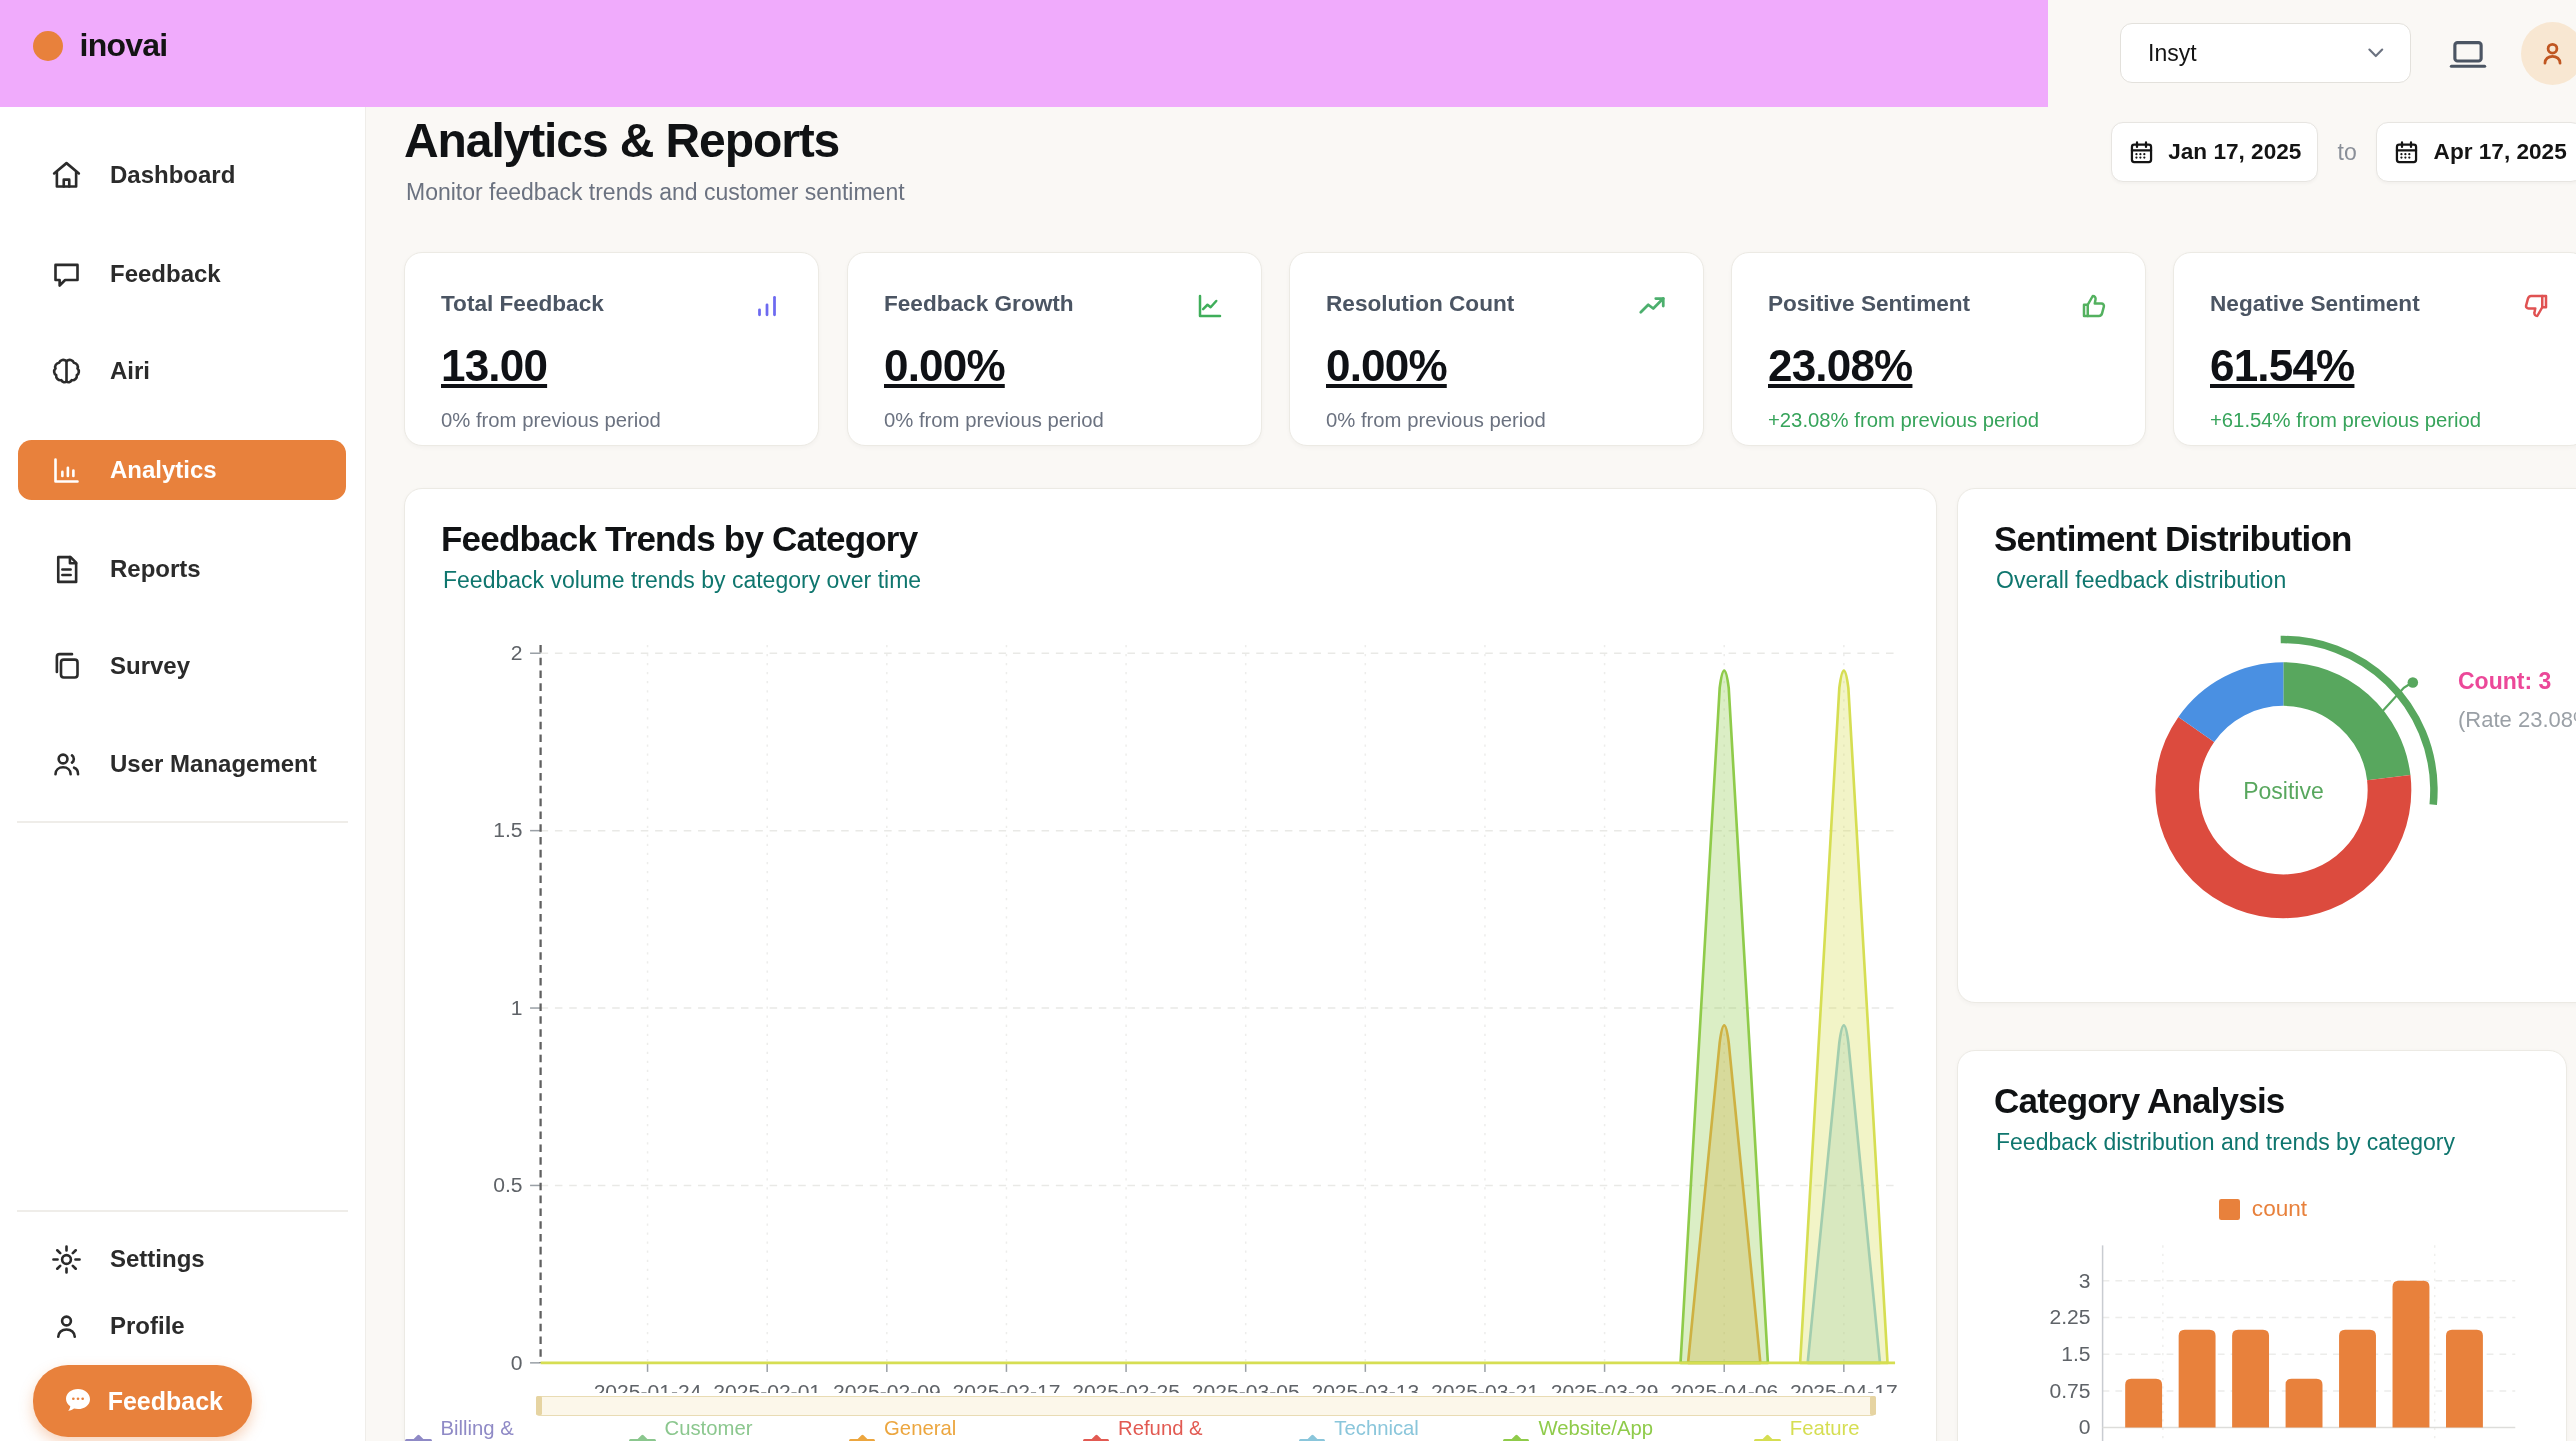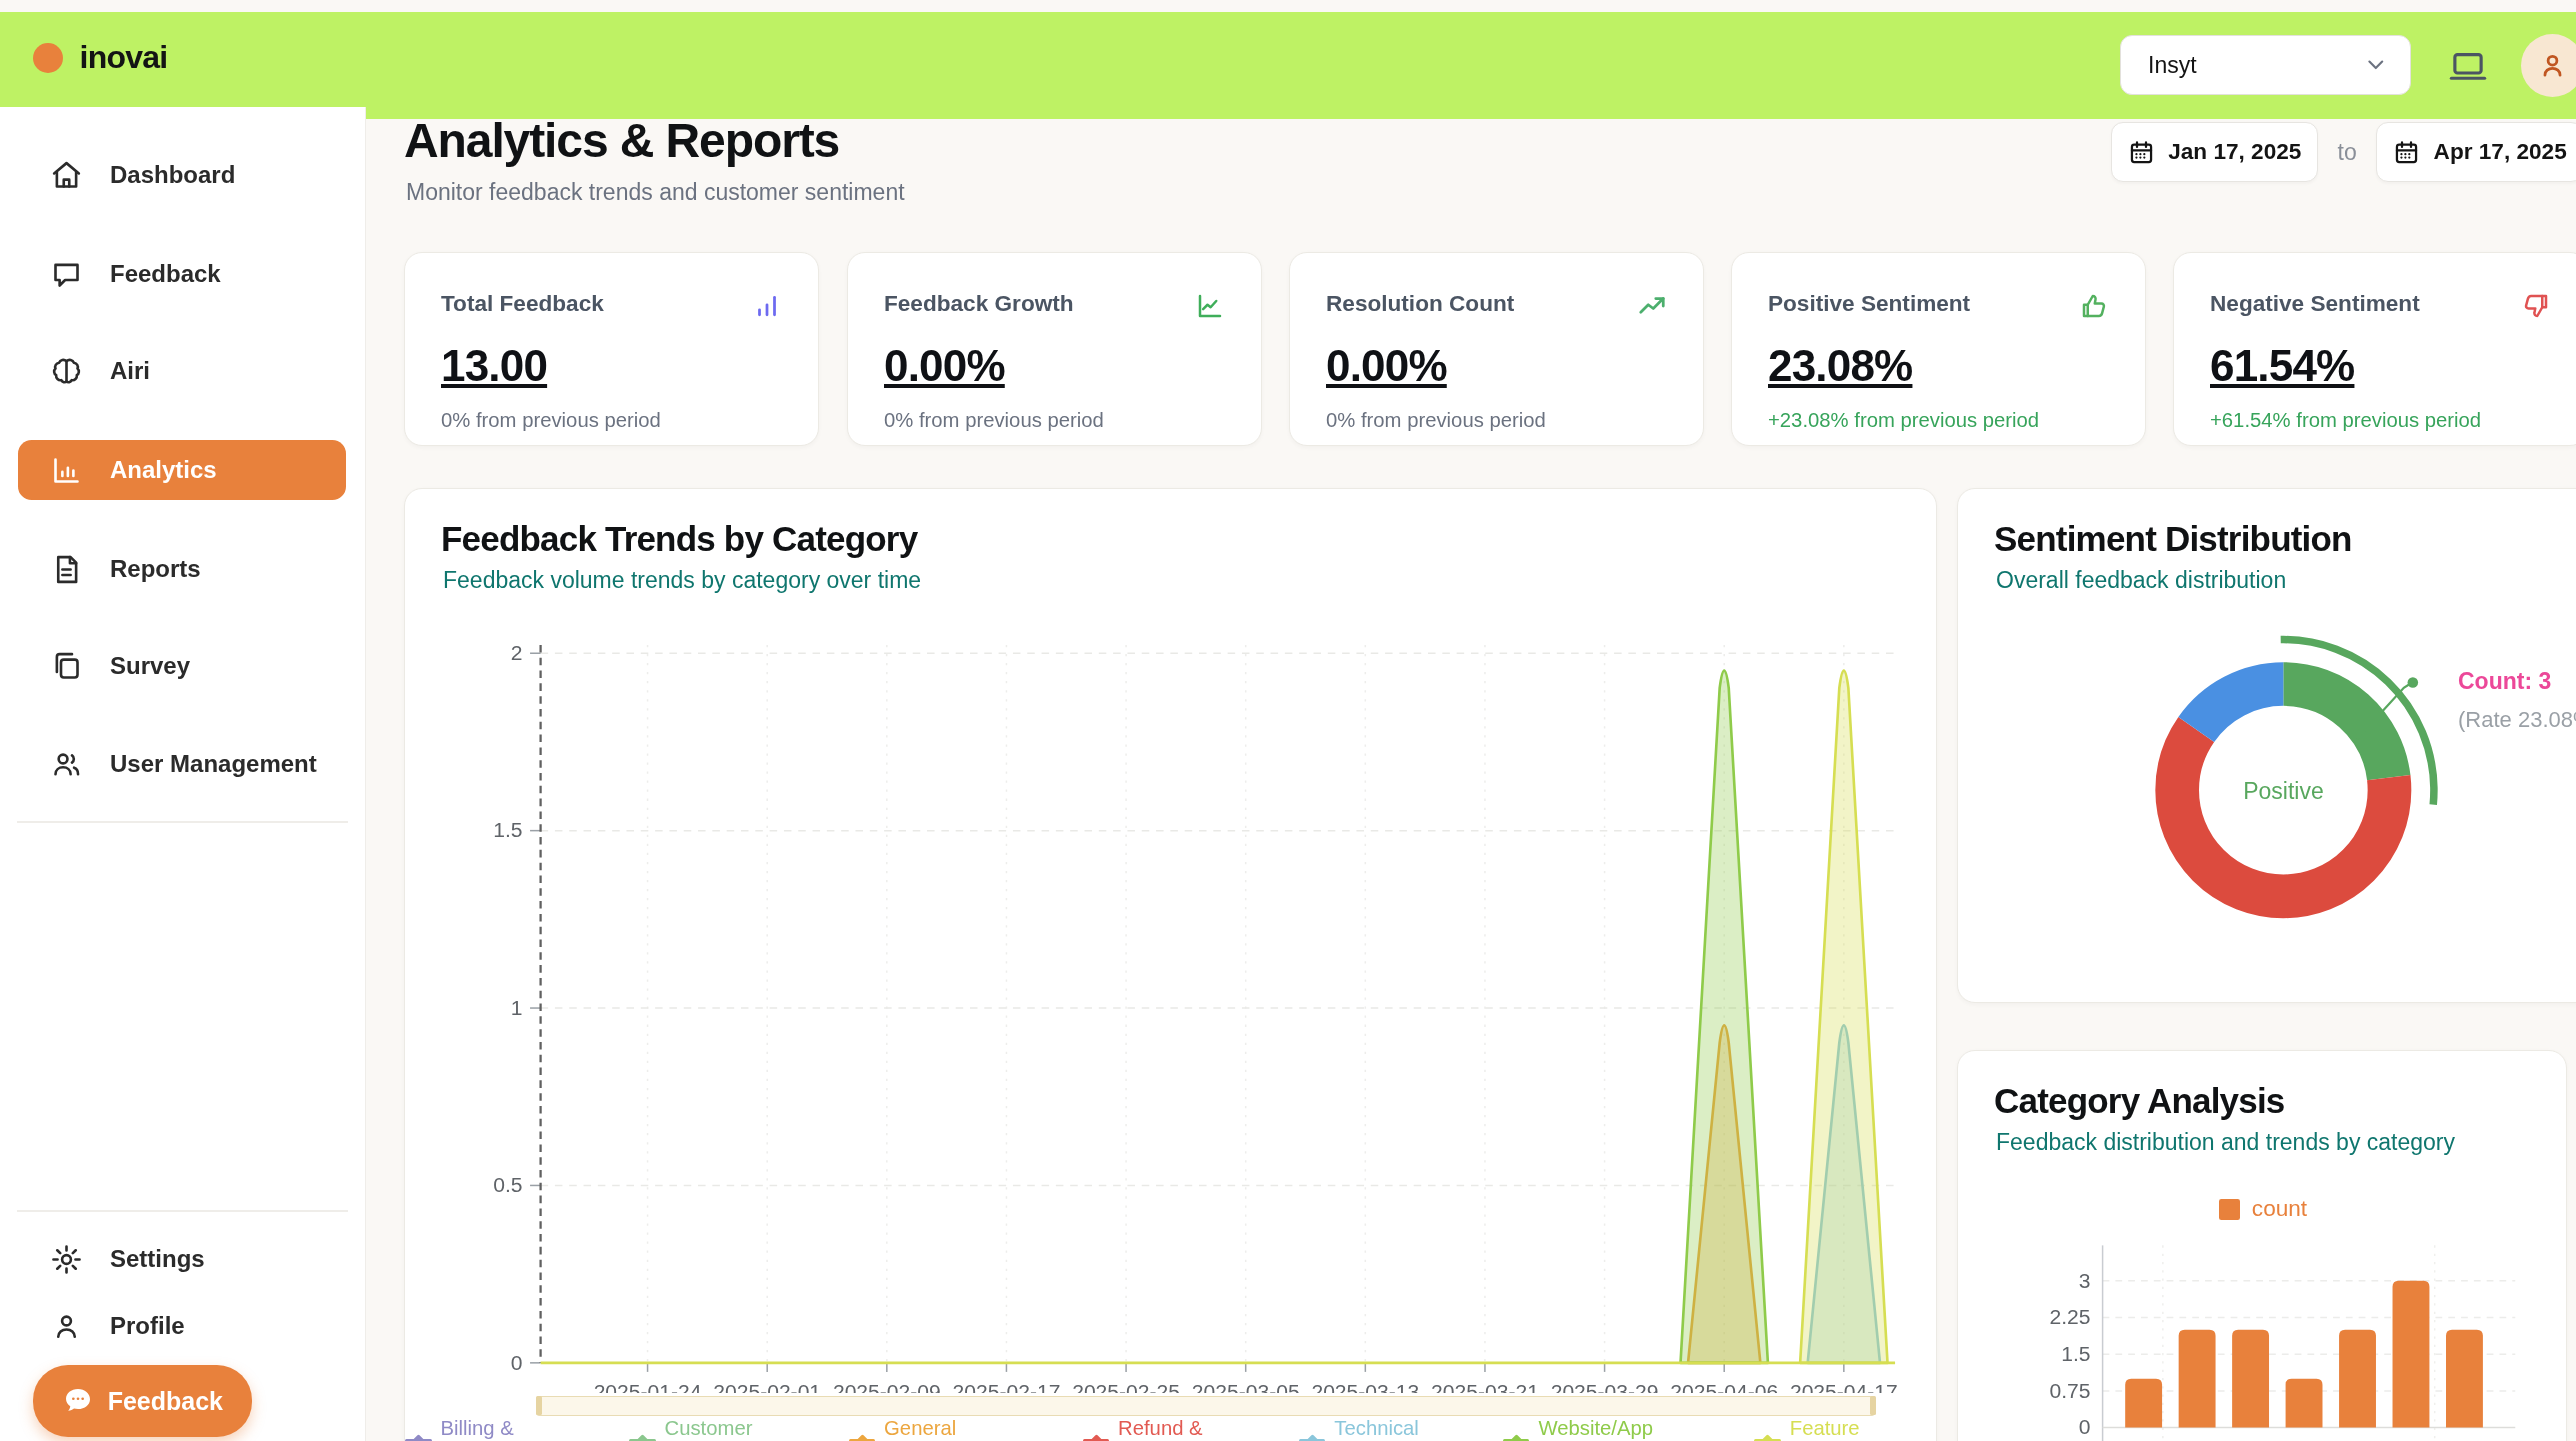--- a/index.html
+++ b/index.html
@@ -1,17 +1,17 @@
 <!DOCTYPE html>
 <html style="font-size:12px"><head>
 <meta charset="utf-8">
 <style>
   * { margin:0; padding:0; box-sizing:border-box; }
   html,body { width:2576px; height:1442px; overflow:hidden; font-family:"Liberation Sans",sans-serif; background:#FAF8F5; }
-  .topbar { position:absolute; left:0; top:12px; width:2576px; height:107px; background:#bef264; }
+  .topbar { position:absolute; left:0; top:0; width:2048px; height:107px; background:#f0abfc; }
   .logo { position:absolute; left:33px; top:27px; display:flex; align-items:center; gap:16.6px; }
   .logo-dot { width:30px; height:30px; border-radius:50%; }
   .logo-text { font-size:32px; font-weight:800; color:#141414; letter-spacing:-0.8px; }
   .ws-select { position:absolute; left:2120px; top:23px; width:291px; height:60px; background:#fff; border:1.5px solid #E3E1DC; border-radius:12px; display:flex; align-items:center; justify-content:space-between; padding:0 21px 0 27px; cursor:pointer; }
   .ws-select span { font-size:23px; color:#141414; }
   .icon-btn { position:absolute; top:30px; width:48px; height:48px; display:flex; align-items:center; justify-content:center; color:#4B5563; cursor:pointer; background:none; border:none; }
   .avatar { position:absolute; left:2521px; top:22px; width:63px; height:63px; border-radius:50%; background:#F8E7D2; display:flex; align-items:center; justify-content:center; color:#C05621; cursor:pointer; border:none; }
   .sidebar { position:absolute; left:0; top:107px; width:366px; bottom:0; background:#fff; border-right:1.5px solid #EFEDE9; }
   .nav-item { position:absolute; left:18px; width:328px; height:60px; display:flex; align-items:center; gap:27px; padding-left:32px; border-radius:13.6px; color:#2B2B2B; font-size:24px; font-weight:600; cursor:pointer; }
   .nav-item.active { background:#E8813C; color:#fff; }

